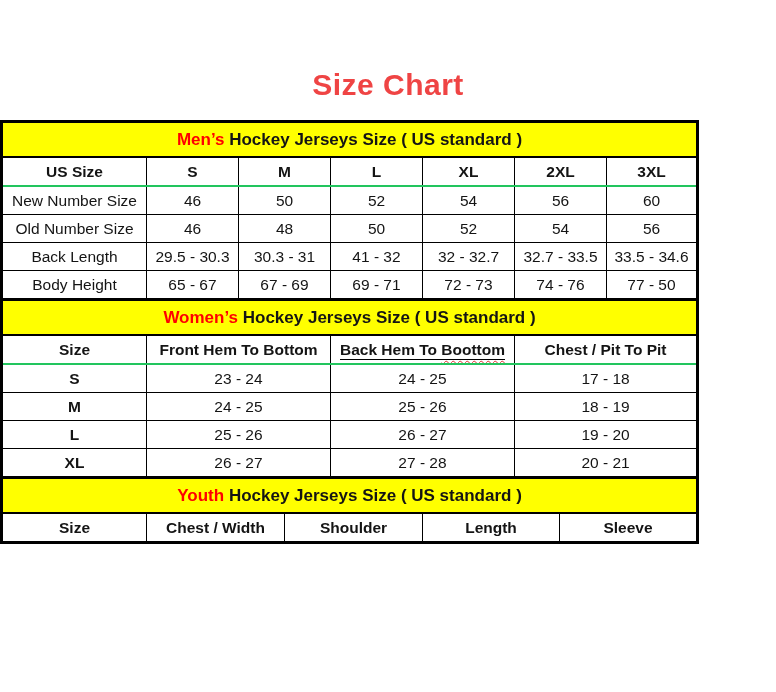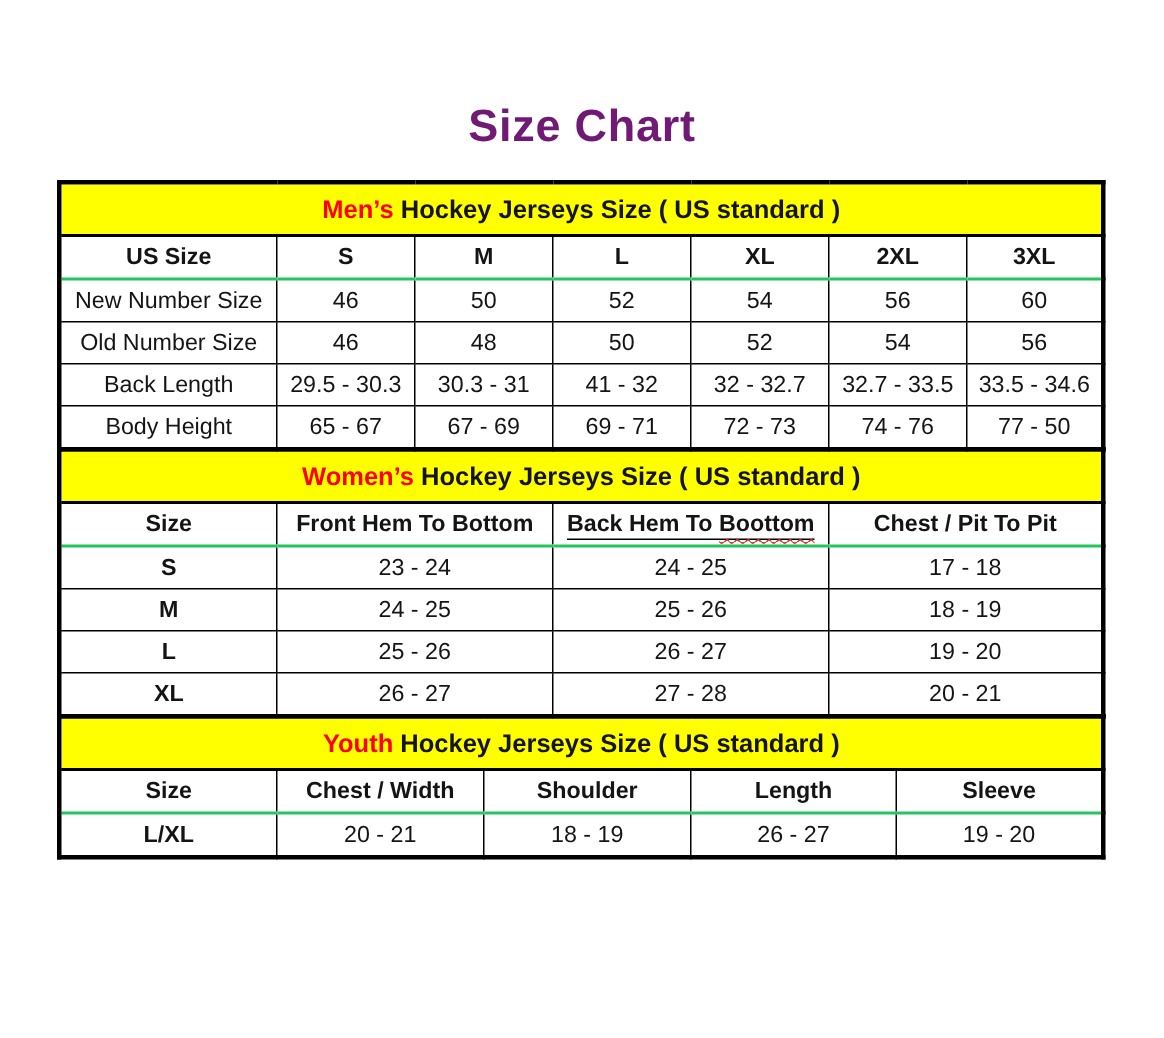--- a/index.html
+++ b/index.html
@@ -12,29 +12,28 @@
   }
   .page { position: relative; width: 776px; height: 692px; }
 
   .page-title {
     margin: 62px 0 0 0;
     height: 58px;
     line-height: 46px;
     text-align: center;
     font-size: 30px;
     font-weight: bold;
-    color: #701a75;
+    color: #ef4444;
     letter-spacing: 0.5px;
   }
 
   table.size-table {
     border-collapse: collapse;
     table-layout: fixed;
     width: 696px;
-    margin-left: 38px;
     border: 3px solid #000;
   }
   table.size-table + table.size-table { margin-top: -3px; }
 
   .size-table td, .size-table th {
     border: 1px solid #000;
     text-align: center;
     vertical-align: middle;
     padding: 0 2px;
     font-size: 15.5px;
@@ -194,23 +193,16 @@
       <tr>
         <td class="banner" colspan="5"><span class="hl">Youth</span><span> Hockey Jerseys Size ( US standard )</span></td>
       </tr>
       <tr>
         <th>Size</th>
         <th>Chest / Width</th>
         <th>Shoulder</th>
         <th>Length</th>
         <th>Sleeve</th>
       </tr>
-      <tr>
-        <td class="rowlabel bold">L/XL</td>
-        <td>20 - 21</td>
-        <td>18 - 19</td>
-        <td>26 - 27</td>
-        <td>19 - 20</td>
-      </tr>
     </tbody>
   </table>
 
 </div>
 
 </body></html>

